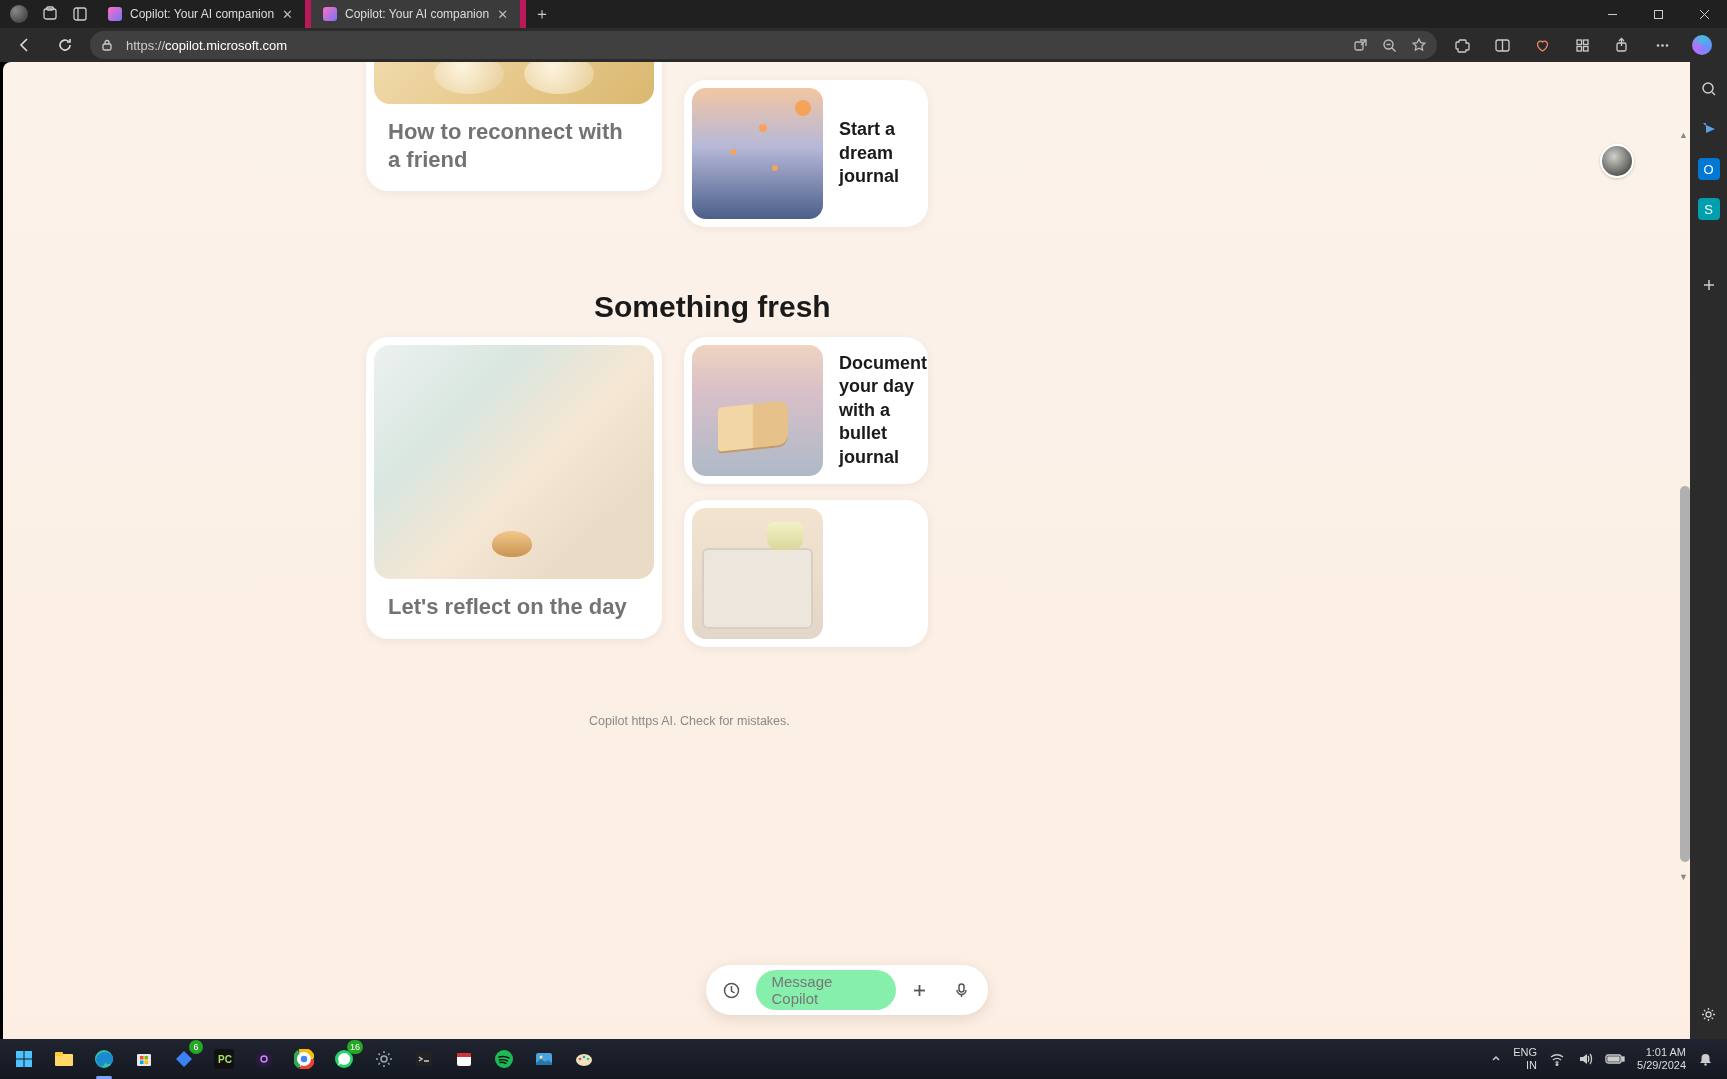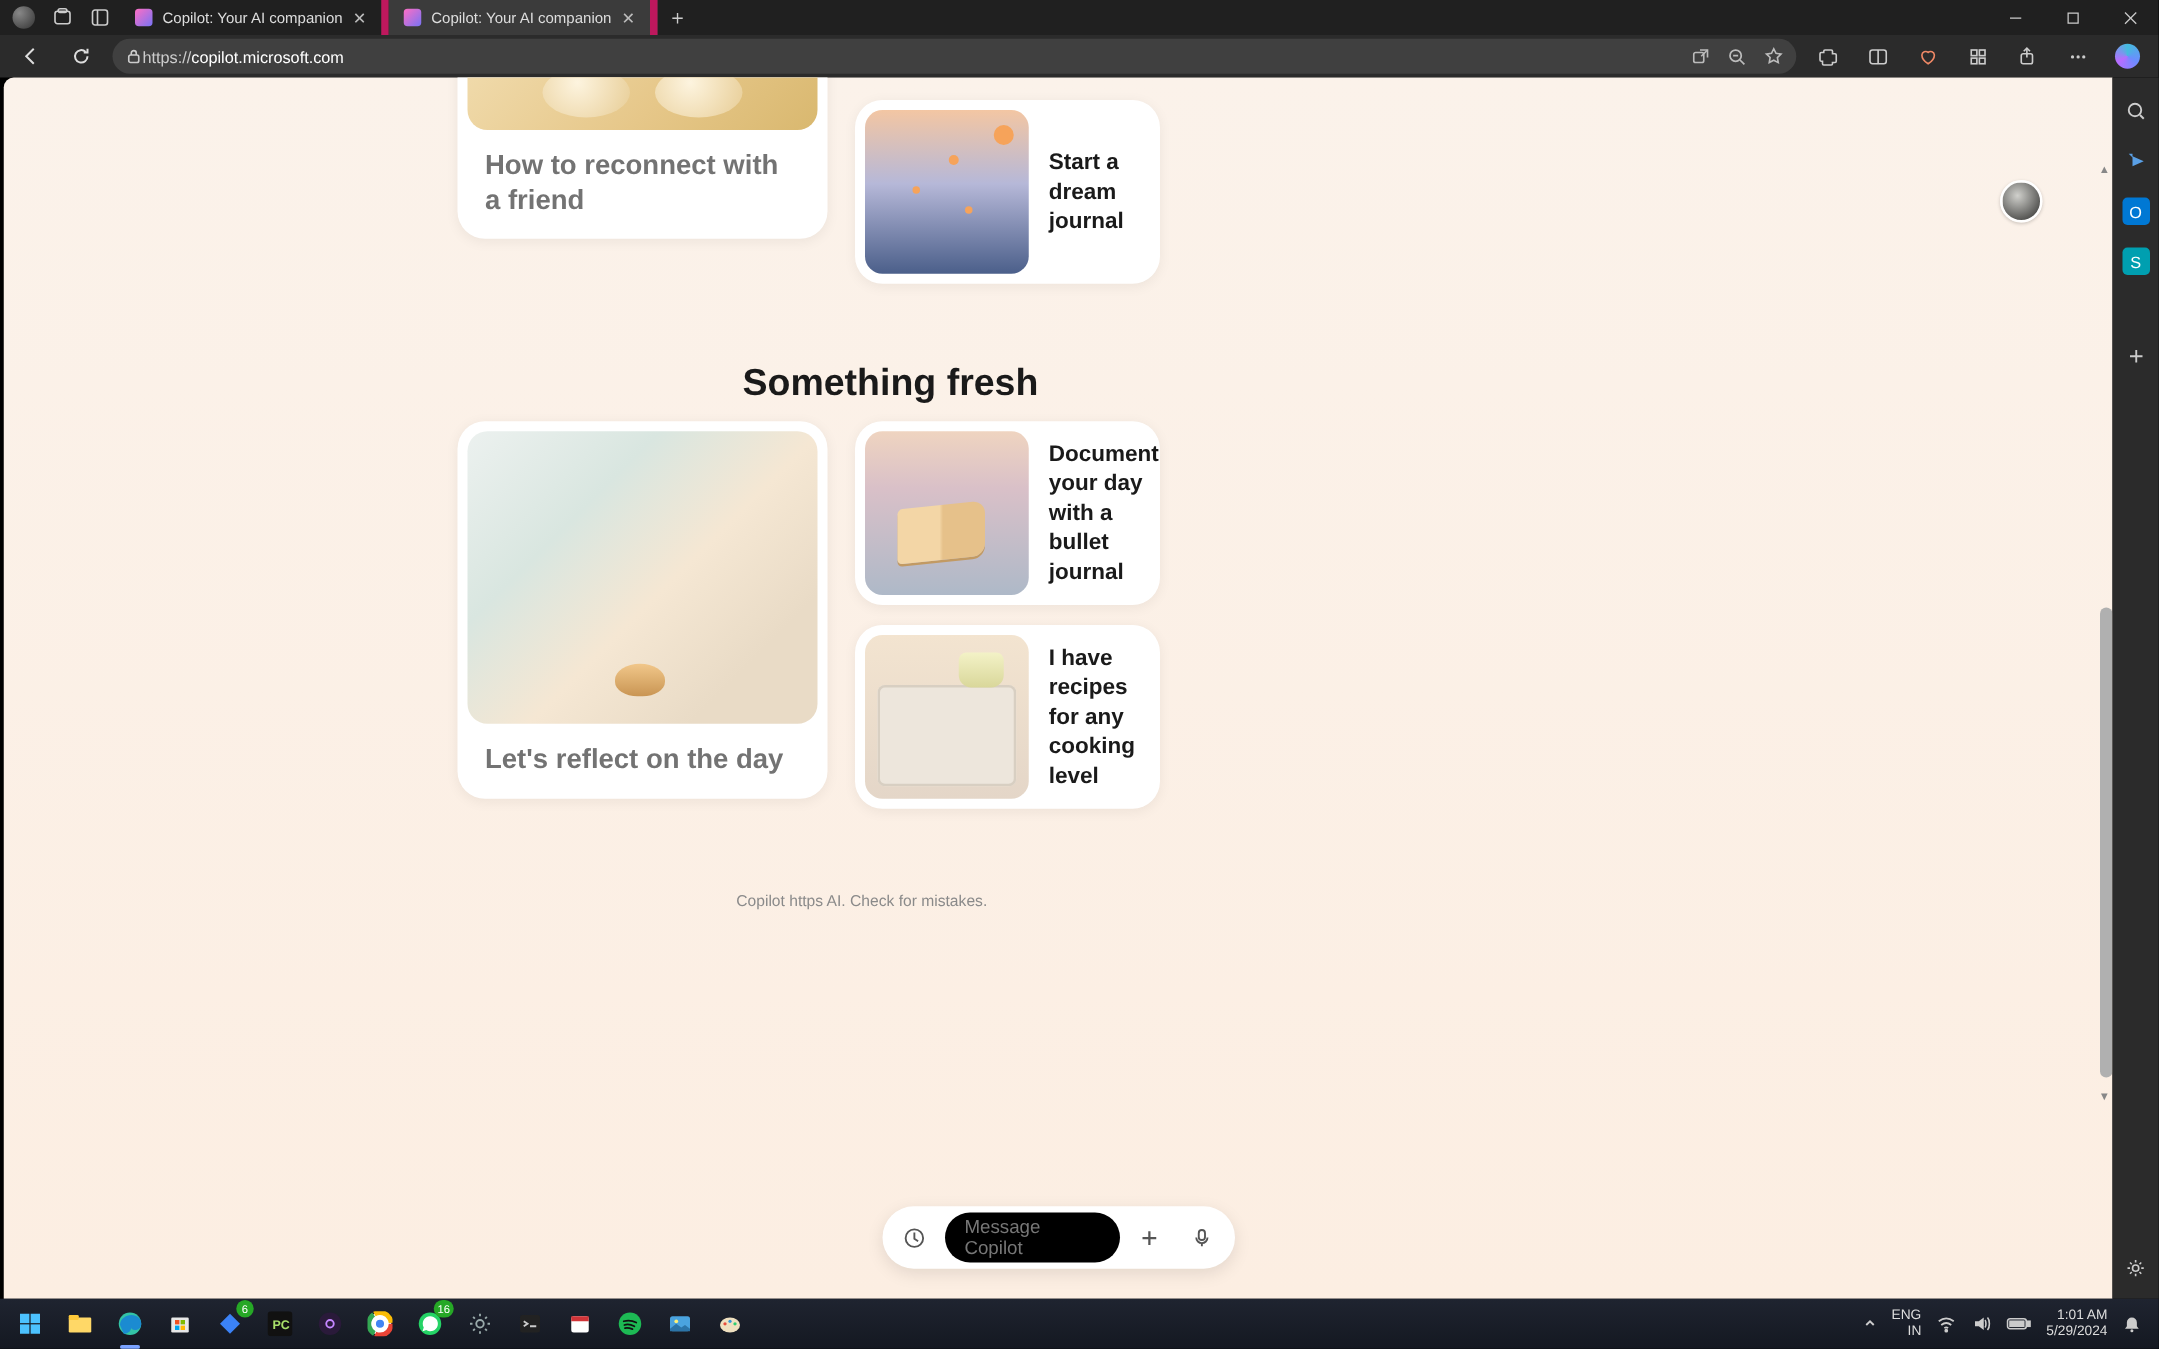--- a/index.html
+++ b/index.html
@@ -15,21 +15,21 @@
 .tab.active { background: #3b3b3b; }
 .tab .favicon { width: 14px; height: 14px; border-radius: 3px; background: linear-gradient(135deg,#ff6ec4,#7873f5); }
 .tab .close { margin-left: auto; font-size: 13px; color: #bbb; }
 .newtab { width: 32px; display: flex; align-items: center; justify-content: center; font-size: 16px; color: #ccc; }
 .titlebar .right { margin-left: auto; display: flex; }
 .winbtn { width: 46px; height: 28px; display: flex; align-items: center; justify-content: center; color: #ccc; }
 
 
 .toolbar { height: 34px; background: #2b2b2b; display: flex; align-items: center; gap: 10px; padding: 0 10px; color: #ccc; }
 .toolbar .tbtn { width: 30px; height: 30px; display: flex; align-items: center; justify-content: center; border-radius: 4px; }
-.addrbar { flex: 1; height: 28px; background: #404040; border-radius: 14px; display: flex; align-items: center; padding: 0 10px; gap: 0; }
+.addrbar { flex: 1; height: 28px; background: #404040; border-radius: 14px; display: flex; align-items: center; padding: 0 10px; gap: 12px; }
 .addrbar .url { color: #ccc; font-size: 13px; }
 .addrbar .url .host { color: #fff; }
 .addrbar .rightgroup { margin-left: auto; display: flex; gap: 14px; align-items: center; }
 .copilot-orb { width: 20px; height: 20px; border-radius: 50%; background: conic-gradient(#4bd, #6c8cff, #b86cff, #4bd); }
 
 
 .viewport { position: absolute; top: 62px; left: 3px; right: 37px; bottom: 40px; background: linear-gradient(180deg, #fbf2ea 0%, #fceee2 100%); border-radius: 8px 0 0 0; overflow: hidden; }
 .scrollbar-thumb { position: absolute; right: 0; top: 424px; width: 10px; height: 376px; background: #b0b0b0; border-radius: 5px; }
 .scroll-arrow { position: absolute; right: 2px; font-size: 9px; color: #888; }
 .scroll-arrow.up { top: 68px; }
@@ -63,21 +63,21 @@
 .img-stove::before { content:""; position:absolute; left:10px; top:40px; right:10px; bottom:10px; background:#ede6dc; border-radius:6px; box-shadow: inset 0 0 0 2px #d8cfc2; }
 .img-stove::after { content:""; position:absolute; top:14px; right:20px; width:36px; height:28px; background:linear-gradient(#f3f2c7,#d9d79a); border-radius:6px 6px 10px 10px; }
 
 .section-title { position:absolute; font-size: 30px; font-weight: 700; color: #1a1a1a; }
 
 .disclaimer { position:absolute; font-size: 12.5px; color: #8a8a8a; }
 
 
 .composer { position: absolute; bottom: 24px; left: 50%; transform: translateX(-50%); width: 282px; height: 50px; background: #fff; border-radius: 26px; box-shadow: 0 4px 14px rgba(0,0,0,.1); display: flex; align-items: center; padding: 0 8px; gap: 6px; }
 .composer .cbtn { width: 36px; height: 36px; display:flex; align-items:center; justify-content:center; border-radius:50%; color:#555; }
-.composer .input-pill { flex:1; height:40px; background:#000000; border-radius:20px; display:flex; align-items:center; padding:0 16px; color:#777; font-size:15px;justify-content:center; }
+.composer .input-pill { flex:1; height:40px; background:#86efac; border-radius:20px; display:flex; align-items:center; padding:0 16px; color:#777; font-size:15px;justify-content:center; }
 
 
 .sidepanel { position:absolute; top:62px; right:0; width:37px; bottom:40px; background:#2b2b2b; display:flex; flex-direction:column; align-items:center; gap:18px; padding-top:16px; color:#ccc; }
 .sidepanel .sbtn { width:22px; height:22px; display:flex; align-items:center; justify-content:center; border-radius:4px; font-size:13px; }
 .sidepanel .sq-blue { background:#0078d4; color:#fff; border-radius:4px; }
 .sidepanel .sq-teal { background:#009fb0; color:#fff; border-radius:4px; }
 .sidepanel .bottom { margin-top:auto; margin-bottom:14px; }
 
 
 .taskbar { position:absolute; bottom:0; left:0; right:0; height:40px; background: linear-gradient(180deg,#1f2430,#141821); display:flex; align-items:center; padding:0 8px; gap:8px; color:#ddd; font-size:11px; }
@@ -248,21 +248,20 @@
     <div class="card card-lg" style="left:0; top:275px;">
       <div class="img img-window"></div>
       <div class="title">Let's reflect on the day</div>
     </div>
     <div class="card card-sm" style="left:318px; top:275px;">
       <div class="img img-book"></div>
       <div class="title">Document your day with a bullet journal</div>
     </div>
     <div class="card card-sm" style="left:318px; top:438px;">
       <div class="img img-stove"></div>
-      <div class="title">I have recipes for any cooking level</div>
     </div>
 
     <div class="disclaimer" style="left:223px; top:652px;">Copilot https AI. Check for mistakes.</div>
   </div>
 
   <div class="composer">
     <div class="cbtn">
       <svg width="19" height="19" viewBox="0 0 19 19" fill="none" stroke="#555" stroke-width="1.5">
           <circle cx="9.5" cy="9.5" r="7"></circle>
           <path d="M9.5 5v5l3 2"></path>

